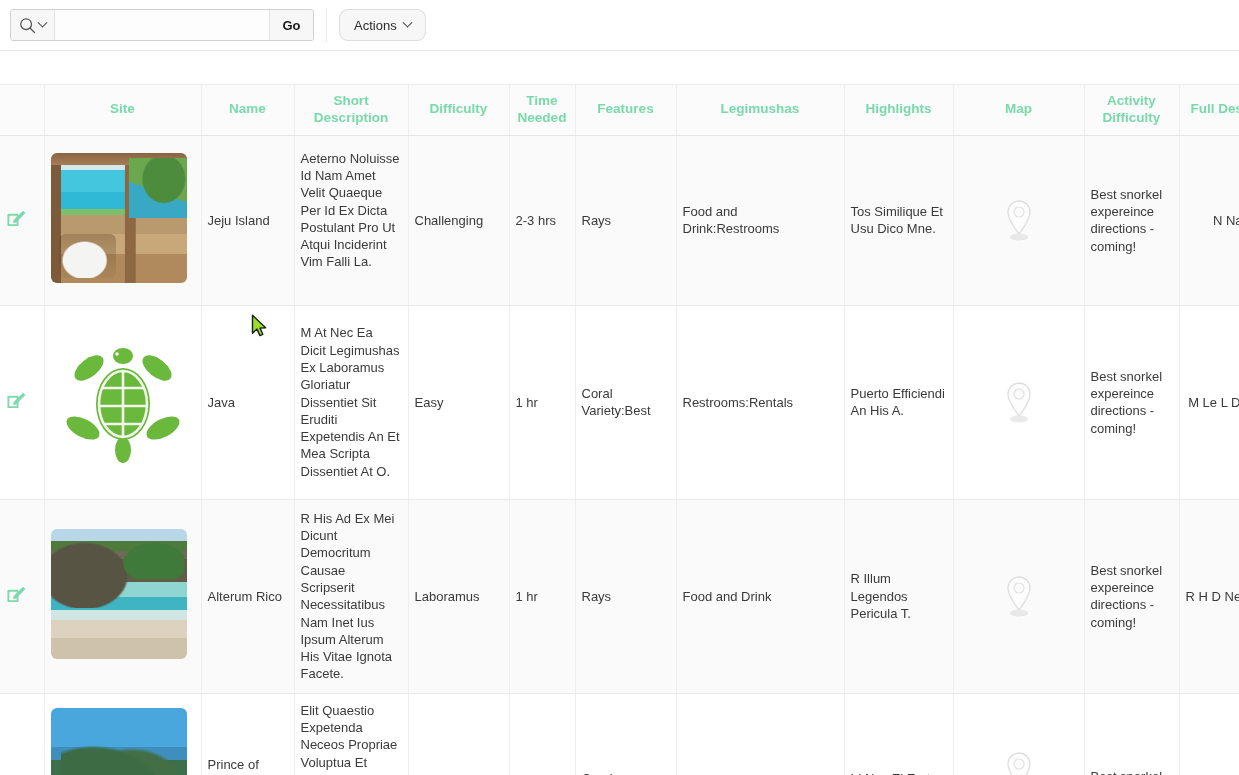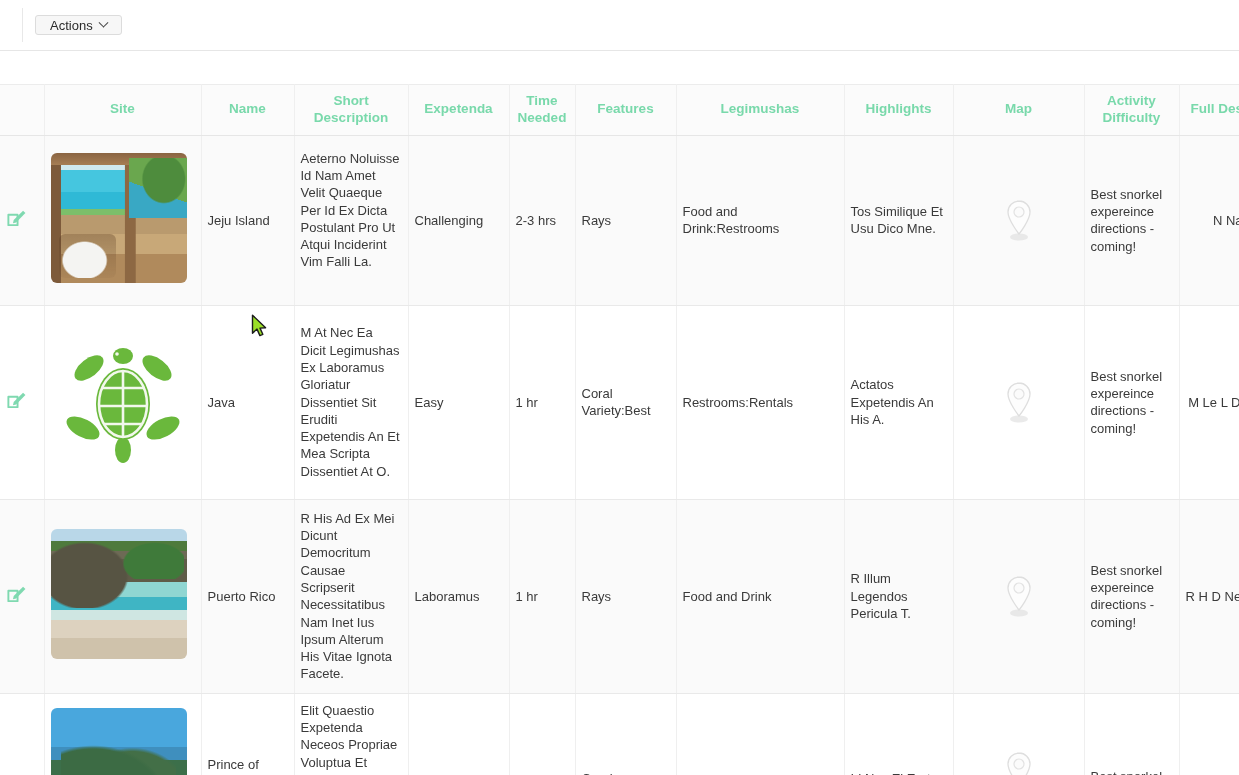--- a/index.html
+++ b/index.html
@@ -59,25 +59,25 @@
     font-size: 13px;
     color: #1a1a1a;
     cursor: pointer;
     font-family: "Liberation Sans", sans-serif;
   }
   .bar-sep {
     width: 1px; height: 34px; background: #e8e8e8;
     margin: 0 12px;
   }
   .actions-btn {
-    height: 20px;
+    height: 32px;
     padding: 0 14px;
     background: #f7f7f7;
     border: 1px solid #dcdcdc;
-    border-radius: 3px;
+    border-radius: 9px;
     font-size: 13px;
     color: #2b2b2b;
     display: flex;
     align-items: center;
     gap: 7px;
     cursor: pointer;
     font-family: "Liberation Sans", sans-serif;
   }
   .chev {
     width: 9px; height: 9px;
@@ -234,20 +234,31 @@
     position: absolute;
     left: 251px; top: 263px;
     pointer-events: none;
   }
   .hidden-x { overflow: hidden; }
 </style>
 </head>
 <body>
 
 <div id="searchbar">
+  <div class="search-group">
+    <div class="search-icon-btn">
+      <svg width="17" height="17" viewBox="0 0 20 20" aria-hidden="true">
+        <circle cx="8.4" cy="8.4" r="6.3" fill="none" stroke="#555" stroke-width="1.5"></circle>
+        <line x1="12.9" y1="12.9" x2="18.2" y2="18.2" stroke="#555" stroke-width="1.5" stroke-linecap="round"></line>
+      </svg>
+      <span class="chev sm"></span>
+    </div>
+    <input class="search-input" type="text" value="" placeholder="" style="">
+    <button class="go-btn">Go</button>
+  </div>
   <div class="bar-sep"></div>
   <div class="actions-btn">
     <span>Actions</span>
     <span class="chev sm"></span>
   </div>
 </div>
 
 <div id="report-wrap">
 <table class="report">
   <colgroup>
@@ -263,21 +274,21 @@
         <col class="col-map">
         <col class="col-act">
         <col class="col-full">
   </colgroup>
   <thead>
     <tr>
       <th></th>
       <th>Site</th>
       <th>Name</th>
       <th>Short Description</th>
-      <th>Expetenda</th>
+      <th>Difficulty</th>
       <th>Time Needed</th>
       <th>Features</th>
       <th>Legimushas</th>
       <th>Highlights</th>
       <th>Map</th>
       <th>Activity Difficulty</th>
       <th>Full Description</th>
     </tr>
   </thead>
   <tbody>
@@ -340,21 +351,21 @@
           </g>
           <circle cx="64" cy="22" r="1.8" fill="#f4f8ef"></circle>
         </svg>
       </td>
       <td>Java</td>
       <td>M At Nec Ea Dicit Legimushas Ex Laboramus Gloriatur Dissentiet Sit Eruditi Expetendis An Et Mea Scripta Dissentiet At O.</td>
       <td>Easy</td>
       <td>1 hr</td>
       <td>Coral Variety:Best</td>
       <td>Restrooms:Rentals</td>
-      <td>Actatos Expetendis An His A.</td>
+      <td>Puerto Efficiendi An His A.</td>
       <td>
         <svg class="map-pin" width="34" height="44" viewBox="0 0 34 44">
           <ellipse cx="17" cy="39" rx="9" ry="3.6" fill="#d9d9d9" opacity=".55"></ellipse>
           <path d="M17 3c-6.1 0-11 4.9-11 11 0 8.1 11 22 11 22s11-13.9 11-22c0-6.1-4.9-11-11-11z" fill="#fdfdfd" stroke="#dedede" stroke-width="1.3"></path>
           <circle cx="17" cy="14" r="5" fill="#fbfbfb" stroke="#e2e2e2" stroke-width="1.2"></circle>
         </svg>
       </td>
       <td>Best snorkel expereince directions - coming!</td>
       <td style="text-align:right;">M Le L D Ex Et Dis</td>
     </tr>
@@ -364,21 +375,21 @@
         <span class="edit-icon">
           <svg width="22" height="22" viewBox="0 0 24 24">
             <path d="M4.2 8.4h8.4v11.4H2.6V8.4z" fill="none" stroke="#7fd9b0" stroke-width="2.1" stroke-linejoin="round"></path>
             <path d="M8.4 14.2 18.6 4.0l2.6 2.6L11 16.8l-3.4.8z" fill="#7fd9b0"></path>
           </svg>
         </span>
       </td>
       <td>
         <span class="thumb ph-beach"></span>
       </td>
-      <td>Puerto Rico</td>
+      <td>Alterum Rico</td>
       <td>R His Ad Ex Mei Dicunt Democritum Causae Scripserit Necessitatibus Nam Inet Ius Ipsum Alterum His Vitae Ignota Facete.</td>
       <td>Laboramus</td>
       <td>1 hr</td>
       <td>Rays</td>
       <td>Food and Drink</td>
       <td>R Illum Legendos Pericula T.</td>
       <td>
         <svg class="map-pin" width="34" height="44" viewBox="0 0 34 44">
           <ellipse cx="17" cy="39" rx="9" ry="3.6" fill="#d9d9d9" opacity=".55"></ellipse>
           <path d="M17 3c-6.1 0-11 4.9-11 11 0 8.1 11 22 11 22s11-13.9 11-22c0-6.1-4.9-11-11-11z" fill="#fdfdfd" stroke="#dedede" stroke-width="1.3"></path>

